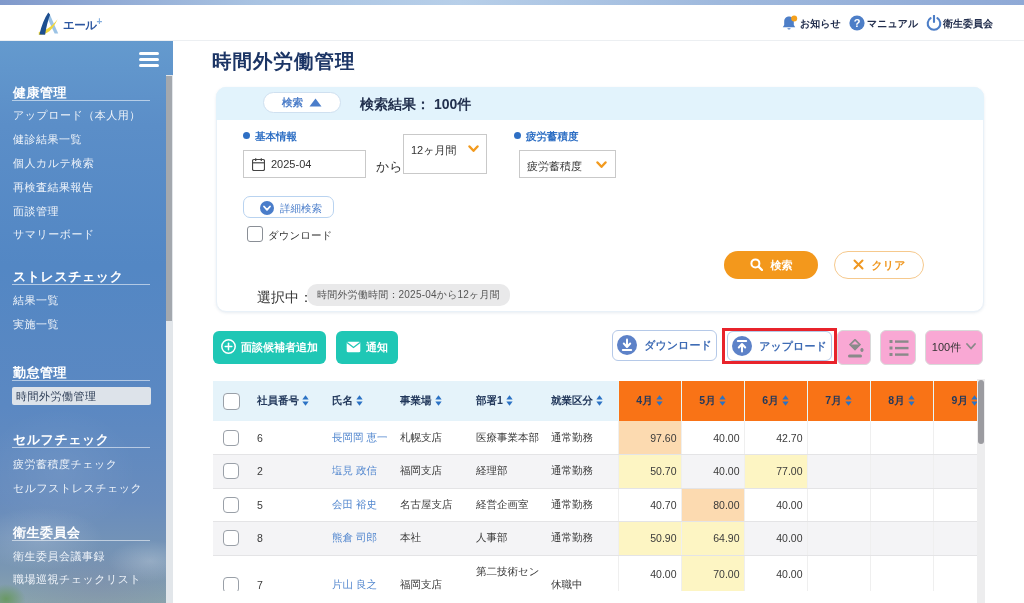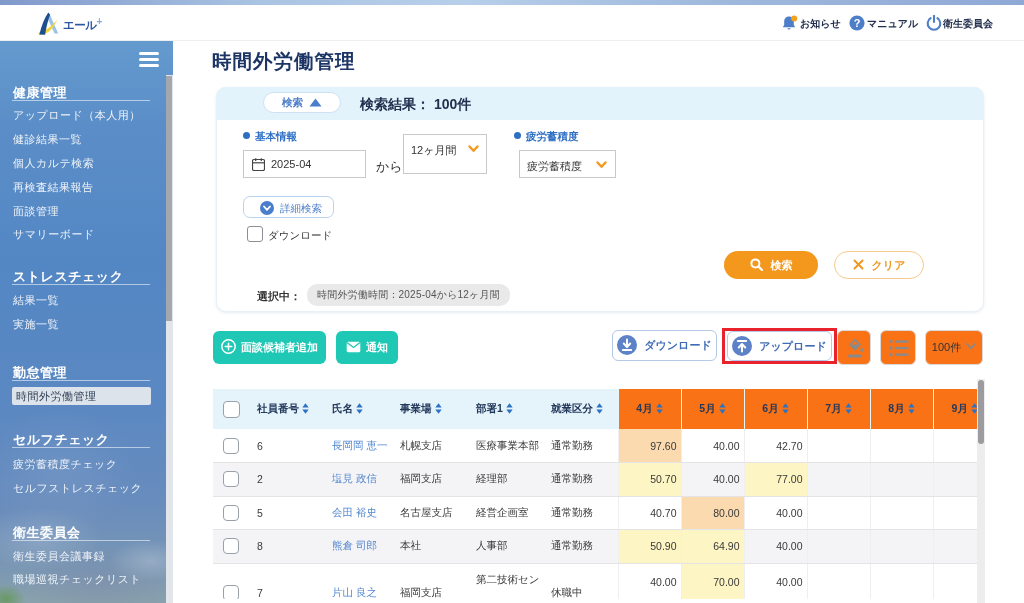--- a/index.html
+++ b/index.html
@@ -31,29 +31,29 @@
 #panel{left:216px;top:87px;width:768px;height:225px;background:#fff;border:1px solid #e9f1f8;border-radius:10px;box-shadow:0 1px 3px rgba(120,150,180,.18)}
 #panelhead{left:216px;top:87px;width:768px;height:33px;background:#e2f3fc;border-radius:10px 10px 0 0}
 #srchpill{left:263px;top:92px;width:78px;height:21px;background:#fff;border:1px solid #cfe0f0;border-radius:11px;text-align:center;font-size:10.5px;color:#4d7ec9;line-height:19px;font-weight:bold}
 #srchres{left:360px;top:96px;font-size:14px;font-weight:bold;color:#22304e}
 .blab{font-size:10.5px;font-weight:bold;color:#2e6fc4}
 .dot{display:inline-block;width:7px;height:7px;border-radius:50%;background:#2e6fc4;margin-right:5px;vertical-align:1px}
 .inp{background:#fff;border:1px solid #c9c9c9;border-radius:0}
 .seltxt{font-size:10.5px;color:#333}
 #srchbtn{left:724px;top:251px;width:94px;height:28px;background:#f3981c;border-radius:14px;color:#fff;font-weight:bold;font-size:11px;text-align:center;line-height:28px}
 #clrbtn{left:834px;top:251px;width:90px;height:28px;background:#fff;border:1px solid #f6c98d;border-radius:14px;color:#ef9720;font-weight:bold;font-size:11px;text-align:center;line-height:26px}
-#selchu{left:257px;top:289px;font-size:11px;font-weight:bold;color:#333}
+#selchu{left:257px;top:289px;font-size:14px;font-weight:normal;color:#333}
 #chip{left:307px;top:284px;height:22px;background:#e9e9ea;border-radius:10px;font-size:10px;color:#555;line-height:22px;padding:0 10px;letter-spacing:.2px}
 
 .teal{top:331px;height:33px;background:#1fc7b5;border-radius:6px;color:#fff;font-weight:bold;font-size:11px}
 .outl{background:#fff;border:1px solid #b5c9e8;border-radius:6px;color:#3f6cb5;font-weight:bold;font-size:11px;white-space:nowrap}
-.gbtn{background:#f97316;border:1px solid #d9d9d9;border-radius:6px}
+.gbtn{background:#f9a8d4;border:1px solid #d9d9d9;border-radius:6px}
 #redbox{left:722px;top:328px;width:115px;height:36px;border:3px solid #e8232b}
 
-#tablewrap{left:213px;top:389px;width:772px;height:210px;overflow:hidden}
+#tablewrap{left:213px;top:381px;width:772px;height:210px;overflow:hidden}
 table{border-collapse:collapse;table-layout:fixed;width:783px}
 th,td{font-size:10.5px;padding:0;overflow:hidden;white-space:nowrap}
 th{height:40px;font-weight:bold;color:#23395c;background:#e5f3fa;text-align:left}
 th.mon{background:#f97316;text-align:center;border-left:1px solid #e6f8fa}
 td{height:33.5px;border-bottom:1px solid #e4e4e6;color:#3a3a3a}
 td.mon{text-align:right;padding-right:4px;font-size:10.5px;border-left:1px solid #efefef}
 tr.alt td{background:#f4f4f6}
 a.nm{color:#5488cf;text-decoration:none}
 .cbx{width:16px;height:16px;border:1.5px solid #9aa0a8;border-radius:4px;background:#fff;margin:auto}
 .cellY{background:#fdf5c3!important}

